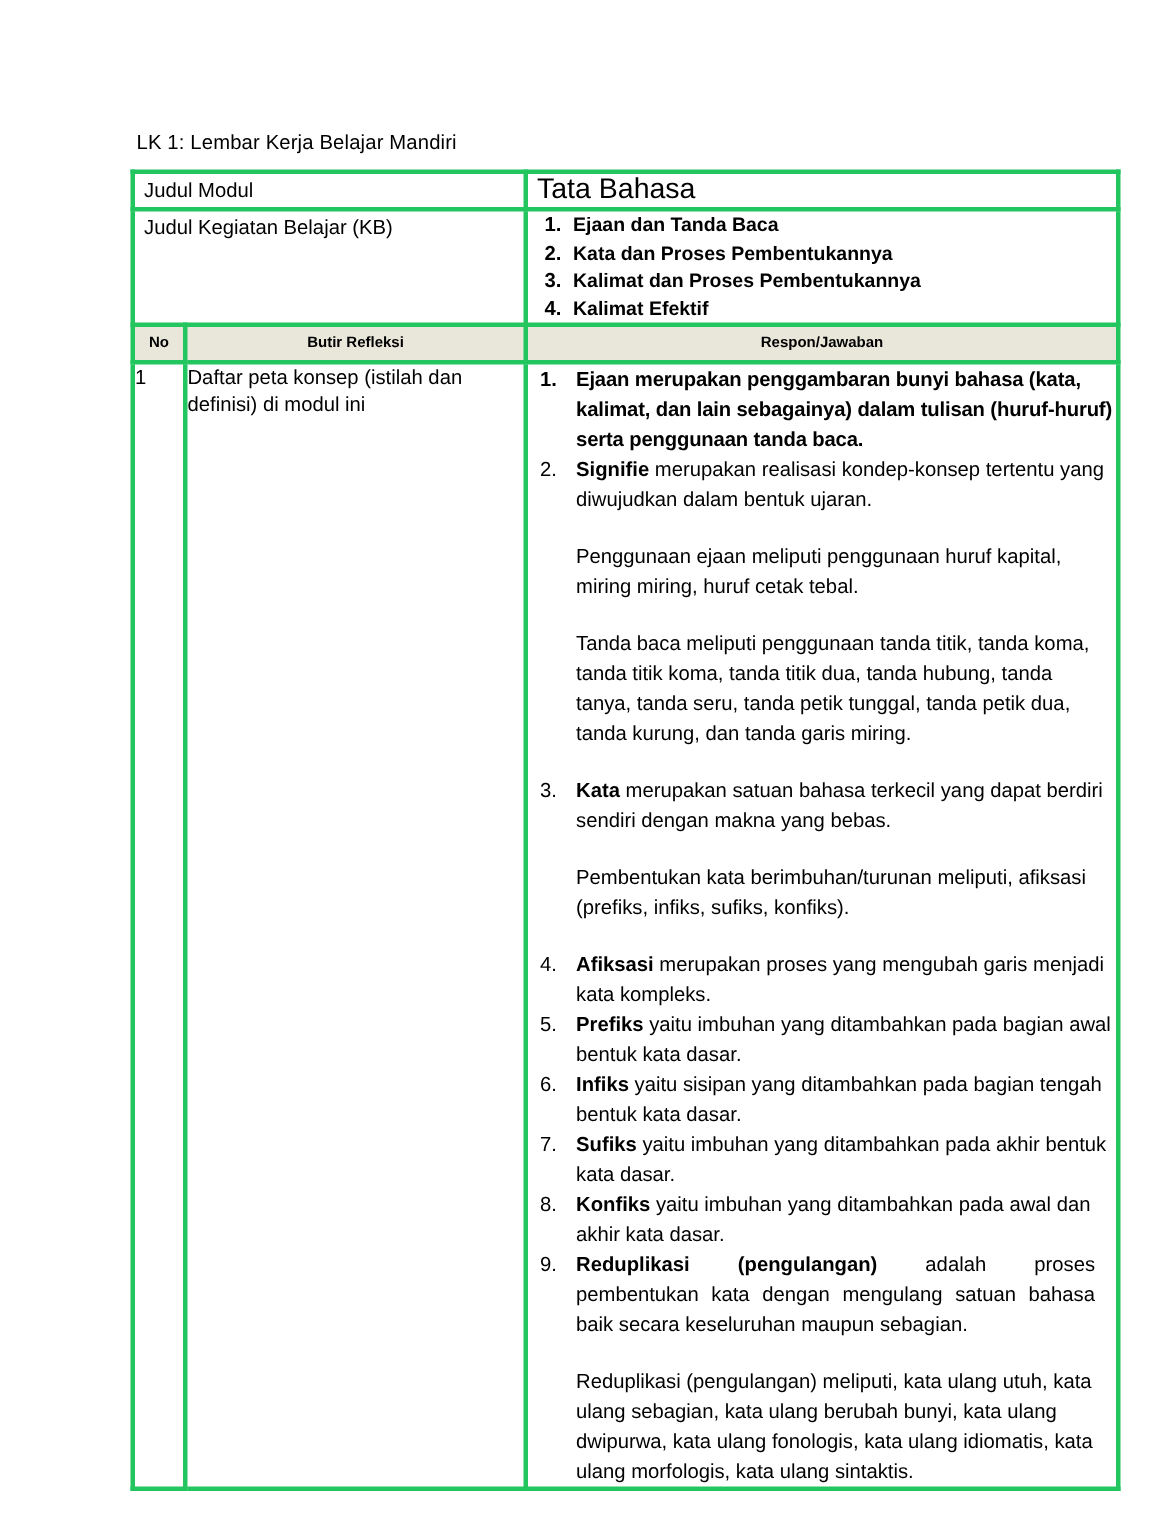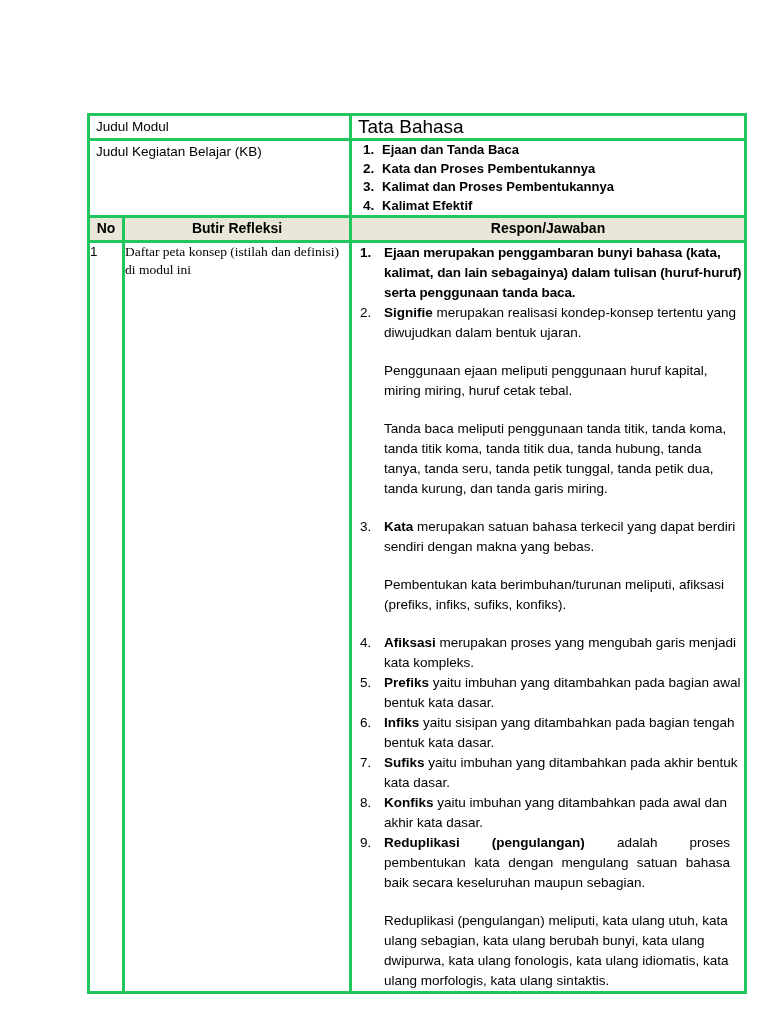--- a/index.html
+++ b/index.html
@@ -77,36 +77,35 @@
     padding-left: 4px;
     font-weight: bold;
   }
   ol.meta-list li::marker { font-size: 13.5px; }
 
   
   tr.hdr th {
     background: #e9e7da;
     text-align: center;
     font-weight: bold;
-    font-size: 14px;
+    font-size: 10px;
     line-height: 19px;
     padding: 1px 0 2px 0;
   }
 
   
   td.body-no {
     text-align: left;
     padding: 5px 0 0 9px;
     font-size: 13.5px;
   }
   td.body-butir {
     padding: 5px 6px 0 9px;
     font-size: 13.5px;
     line-height: 20px;
-    font-family: Liberation Serif, serif;
   }
   td.body-respon {
     padding: 5px 6px 10px 2px;
     height: 700px;
   }
 
   
   .respon-list {
     margin: 0;
     padding: 0;
@@ -140,20 +139,21 @@
     letter-spacing: -0.1px;
   }
   .justify { text-align: justify; padding-right: 14px; }
   b { font-weight: bold; }
 </style>
 </head>
 <body>
 
 <div class="page">
 
+  <div class="doc-title">LK 1: Lembar Kerja Belajar Mandiri</div>
 
   <table class="lk-table">
     <colgroup>
       <col class="col-no">
       <col class="col-butir">
       <col class="col-respon">
     </colgroup>
 
     <tbody>
 

